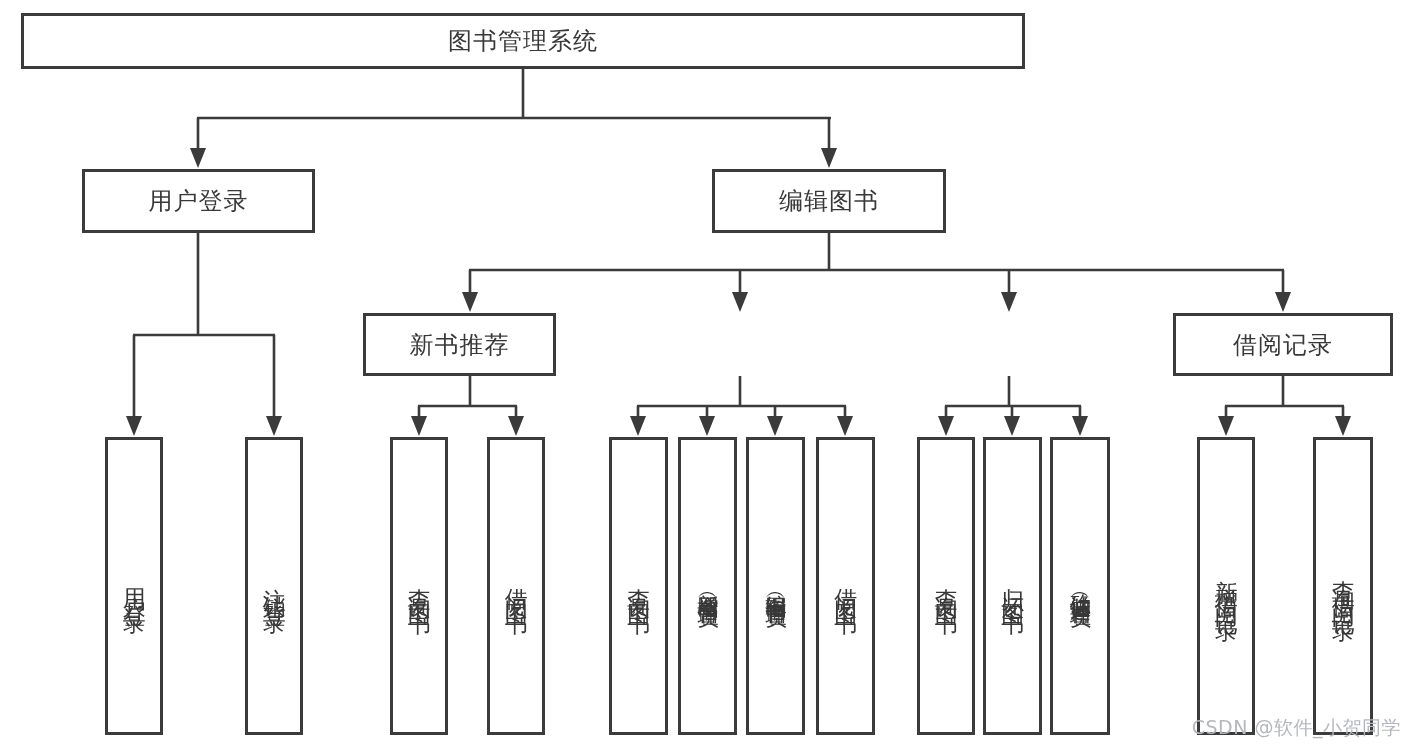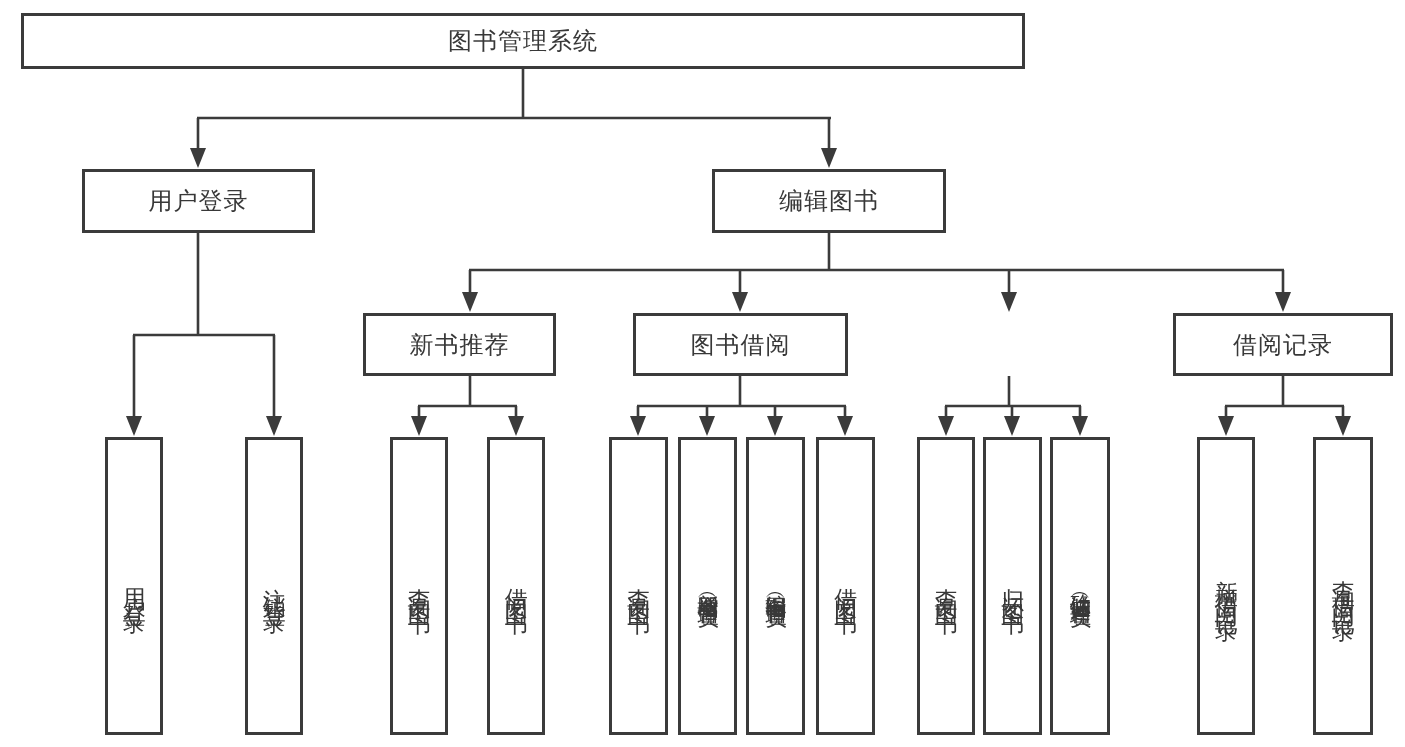--- a/index.html
+++ b/index.html
@@ -106,21 +106,20 @@
       <polygon points="1335,416 1351,416 1343,436"></polygon>
     </g>
   </svg>
 
   <div class="node hnode" style="left:21px; top:13px; width:1004px; height:56px;">图书管理系统</div>
 
   <div class="node hnode" style="left:82px; top:169px; width:233px; height:64px;">用户登录</div>
   <div class="node hnode" style="left:712px; top:169px; width:234px; height:64px;">编辑图书</div>
 
   <div class="node hnode" style="left:363px; top:313px; width:193px; height:63px;">新书推荐</div>
-  <div class="node hnode" style="left:633px; top:313px; width:215px; height:63px;">图书借阅</div>
   <div class="node hnode" style="left:1173px; top:313px; width:220px; height:63px;">借阅记录</div>
 
   <div class="node vnode" style="left:105px; top:437px; width:58px; height:298px;">
     <span class="vtext">用户登录</span>
   </div>
   <div class="node vnode" style="left:245px; top:437px; width:58px; height:298px;">
     <span class="vtext">注销登录</span>
   </div>
 
   <div class="node vnode" style="left:390px; top:437px; width:58px; height:298px;">
@@ -153,14 +152,15 @@
     <span class="vtext">确认归还（管理员）</span>
   </div>
 
   <div class="node vnode" style="left:1197px; top:437px; width:58px; height:298px;">
     <span class="vtext">新增借阅记录</span>
   </div>
   <div class="node vnode" style="left:1313px; top:437px; width:60px; height:298px;">
     <span class="vtext">查询借阅记录</span>
   </div>
 
+  <div id="watermark">CSDN @软件_小贺同学</div>
 
 </div>
 
 </body></html>

